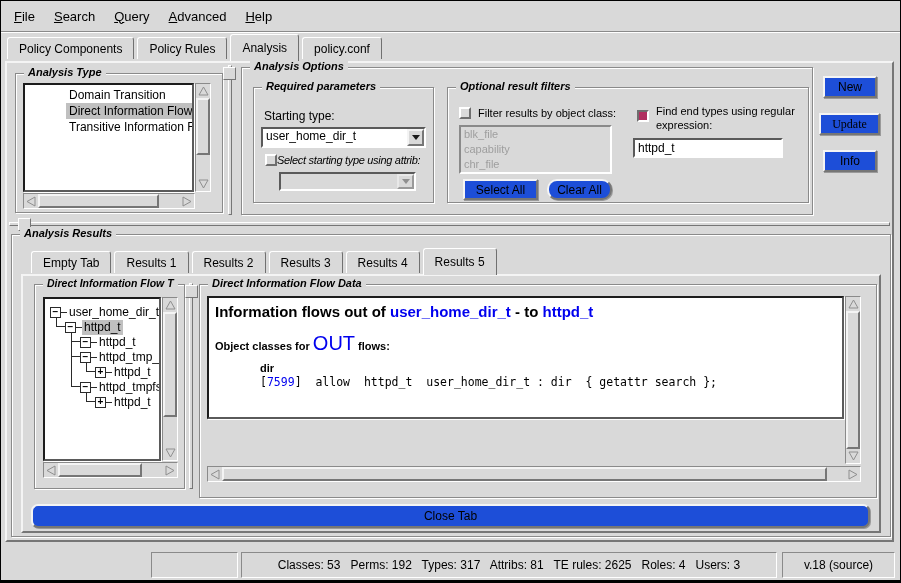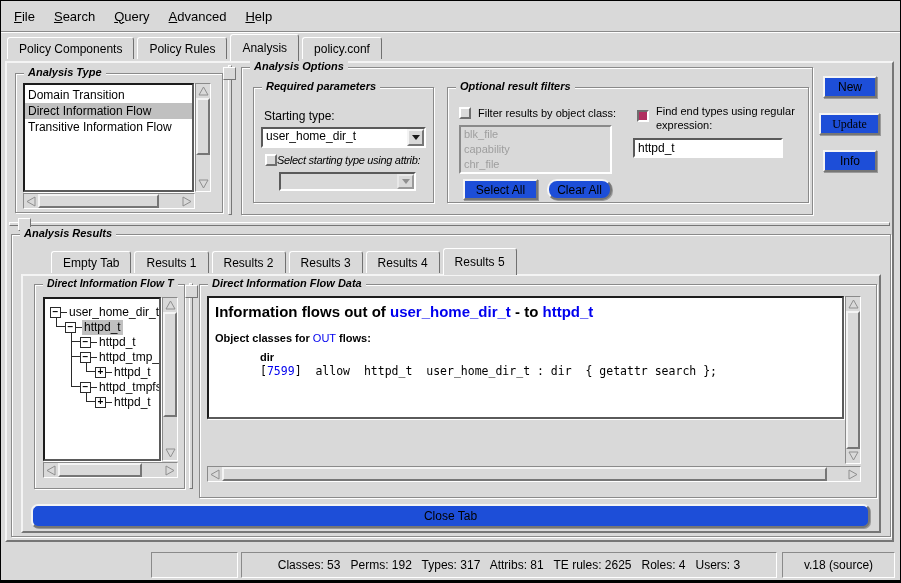--- a/index.html
+++ b/index.html
@@ -71,21 +71,21 @@
   .tree-box-glyph { position:absolute; width:11px; height:11px; border:1px solid #2a2a2a; background:#fff;
         font-size:10px; line-height:8px; text-align:center; font-weight:bold; }
   .tree-hline { position:absolute; height:0; border-top:1px solid #2a2a2a; }
   .tree-conn { position:absolute; border-left:1px solid #2a2a2a; border-bottom:1px solid #2a2a2a; }
   .tree-label { position:absolute; font-size:12px; line-height:15px; white-space:nowrap; padding:0 2px; }
   .tree-label.sel { background: var(--sel); }
   
   .headline { font-size:15px; font-weight:bold; white-space:nowrap; }
   .blue { color: var(--blue); }
   .subhead { font-size:11px; font-weight:bold; }
-  .subhead .flow { font-size:11px; font-weight:normal; color:var(--blue); }
+  .subhead .flow { font-size:20px; font-weight:normal; color:var(--blue); }
   .rule-line { font-family:"DejaVu Sans Mono", monospace; font-size:11.5px; white-space:pre; }
   .rule-link { color:var(--blue); }
   input.entry { border:2px solid; border-color:#5a5a5a #fff #fff #5a5a5a; background:#fff;
         font-family:"Liberation Sans",sans-serif; font-size:12px; padding:1px 3px; outline:none; }
   .statbox { border:1px solid; border-color:#8a8a8a #fff #fff #8a8a8a;
         display:flex; align-items:center; justify-content:center; font-size:12px; white-space:pre; }
   .dis-item { font-size:11px; height:15px; line-height:15px; padding:0 3px; color:var(--disabled); white-space:nowrap; }
   .label12 { font-size:12px; white-space:nowrap; }
 </style>
 </head>
@@ -106,21 +106,21 @@
     <div class="tab">Policy Rules</div>
     <div class="tab active">Analysis</div>
     <div class="tab">policy.conf</div>
   </div>
 
   <div id="content-frame" class="abs raised"></div>
 
   <div class="abs groove" style="left:14px;top:72px;width:208px;height:140px;">
     <div class="legend">Analysis Type</div>
   </div>
-  <div class="abs deep" style="left:22px;top:82px;width:171px;height:109px;padding-top:2px;overflow:hidden;">
+  <div class="abs deep" style="left:22px;top:82px;width:171px;height:109px;padding-top:2px;overflow:hidden;padding-left:41px;">
     <div class="lb-item">Domain Transition</div>
     <div class="lb-item sel">Direct Information Flow</div>
     <div class="lb-item">Transitive Information Flow</div>
   </div>
   <div class="abs sb vsb" style="left:194px;top:82px;width:16px;height:109px;">
     <div class="sb-btn">
         <svg width="11" height="10">
           <path d="M5.5 1 L10 9 H1 Z" fill="#d9d9d9" stroke="#8f8f8f"></path>
         </svg>
       </div>
@@ -201,21 +201,21 @@
   <div class="abs btn" style="left:818px;top:112px;width:61px;height:22px;font-family:Liberation Serif, serif;">Update</div>
   <div class="abs btn" style="left:822px;top:149px;width:54px;height:22px;">Info</div>
 
   <div class="abs raised1" style="left:8px;top:221px;width:881px;height:4px;"></div>
   <div class="abs raised1" style="left:17px;top:217px;width:13px;height:13px;"></div>
 
   <div class="abs groove" style="left:10px;top:233px;width:880px;height:303px;">
     <div class="legend">Analysis Results</div>
   </div>
 
-  <div class="abs" style="left:30px;top:247px;height:27px;display:flex;align-items:flex-start;margin-left:20px;">
+  <div class="abs" style="left:30px;top:247px;height:27px;display:flex;align-items:flex-start;">
     <div class="tab">Empty Tab</div>
     <div class="tab">Results 1</div>
     <div class="tab">Results 2</div>
     <div class="tab">Results 3</div>
     <div class="tab">Results 4</div>
     <div class="tab active">Results 5</div>
   </div>
   <div class="abs raised" style="left:20px;top:273px;width:860px;height:259px;"></div>
 
   <div class="abs groove" style="left:33px;top:283px;width:151px;height:205px;">

